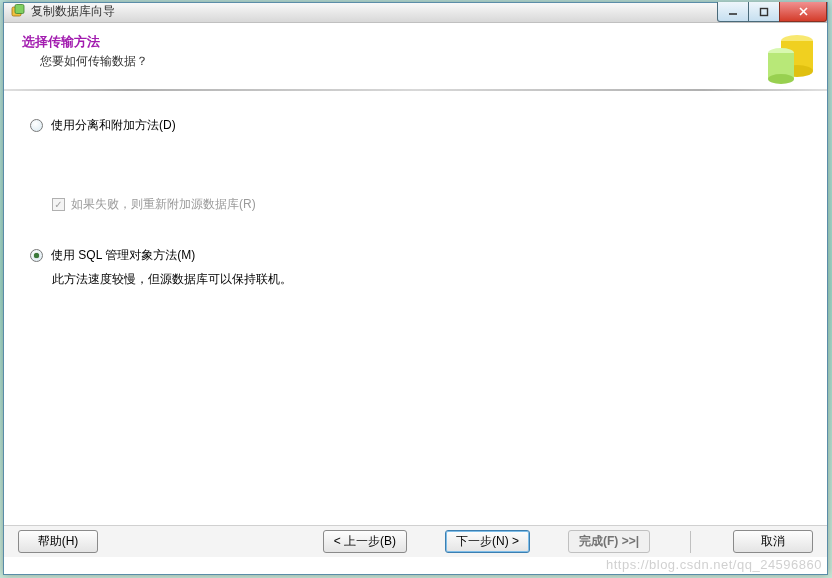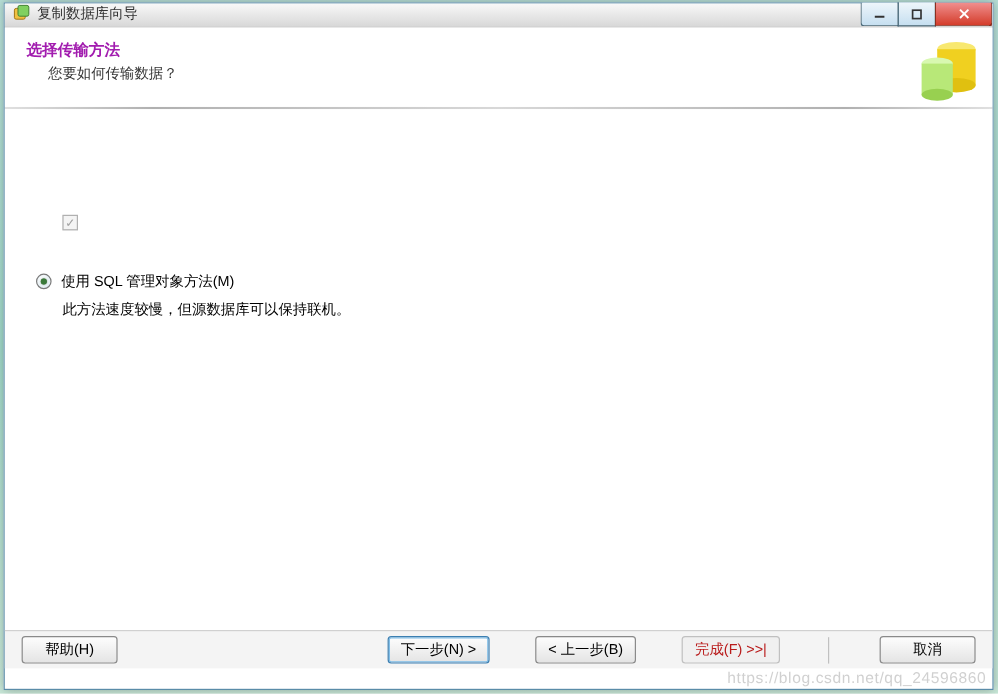--- a/index.html
+++ b/index.html
@@ -164,24 +164,25 @@
       display: inline-flex;
       align-items: center; justify-content: center;
       margin-left: 6px;
       cursor: pointer;
     }
     .wbtn.default {
       border: 1px solid #3c7fb1;
       box-shadow: 0 0 0 1px #7ebde8 inset;
     }
     .wbtn.disabled {
-      color: #b91c1c;
+      color: #737373;
       border-color: #c0c0c0;
       background: #f0f0f0;
       cursor: default;
+      font-weight: bold;
     }
     .wbtn.help { margin-left: 0; }
     .split { border-left: 1px solid #c0c0c0; height: 22px; margin: 0 4px 0 8px; }
     .watermark {
       position: absolute;
       right: 10px; bottom: 6px;
       color: rgba(120,120,120,0.35);
       font-size: 13px;
       letter-spacing: 0.5px;
       pointer-events: none;
@@ -231,37 +232,42 @@
         <ellipse cx="24" cy="30" rx="13" ry="5" fill="#d8f8b0"></ellipse>
         <rect x="11" y="30" width="26" height="26" fill="#b8e878"></rect>
         <ellipse cx="24" cy="56" rx="13" ry="5" fill="#98d050"></ellipse>
       </svg>
     </div>
   </div>
   <div class="divider-grad"></div>
 
   <div class="content">
 
+    <div class="option-row">
+      <span class="radio"></span>
+      <span class="option-label">使用分离和附加方法(D)</span>
+    </div>
 
     <div class="sub-check-row">
       <span class="checkbox">✓</span>
+      <span>如果失败，则重新附加源数据库(R)</span>
     </div>
 
     <div class="option-row">
       <span class="radio checked"></span>
       <span class="option-label">使用 SQL 管理对象方法(M)</span>
     </div>
     <div class="option-desc">此方法速度较慢，但源数据库可以保持联机。</div>
 
   </div>
 
   <div class="footer">
     <div class="wbtn help">帮助(H)</div>
     <div class="spacer"></div>
+    <div class="wbtn">&lt; 上一步(B)</div>
     <div class="wbtn default">下一步(N) &gt;</div>
-    <div class="wbtn">&lt; 上一步(B)</div>
     <div class="wbtn disabled">完成(F) &gt;&gt;|</div>
     <div class="split"></div>
     <div class="wbtn">取消</div>
   </div>
 </div>
 
 <div class="watermark">https://blog.csdn.net/qq_24596860</div>
 
 </body></html>

